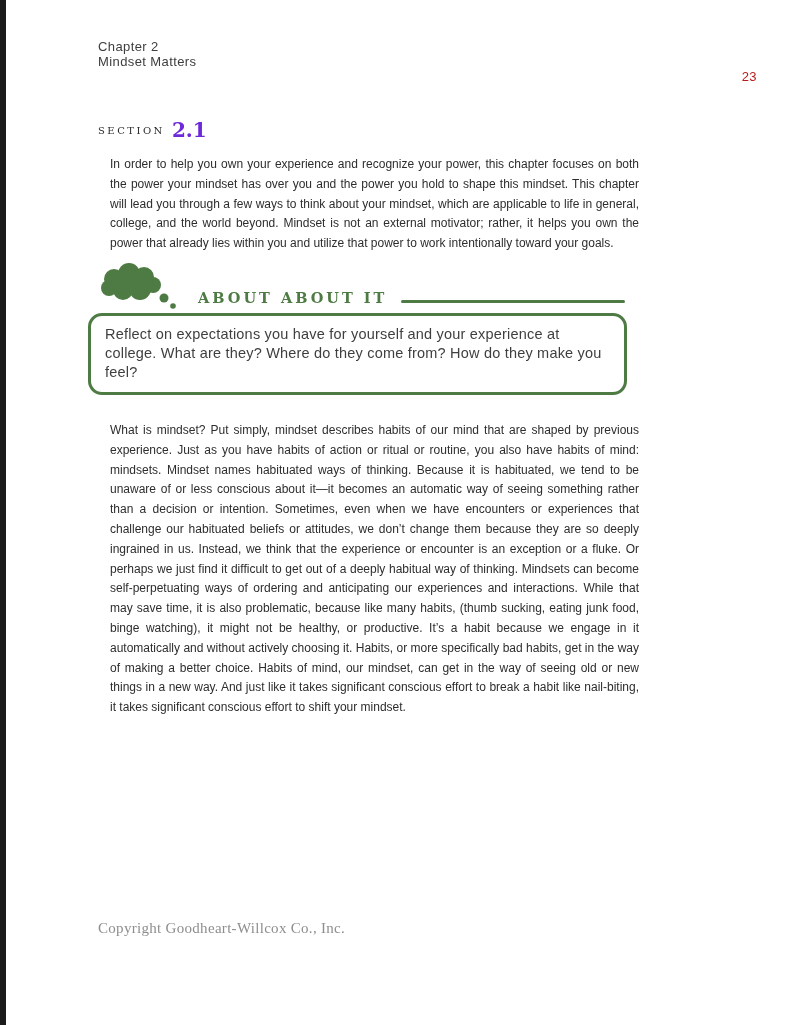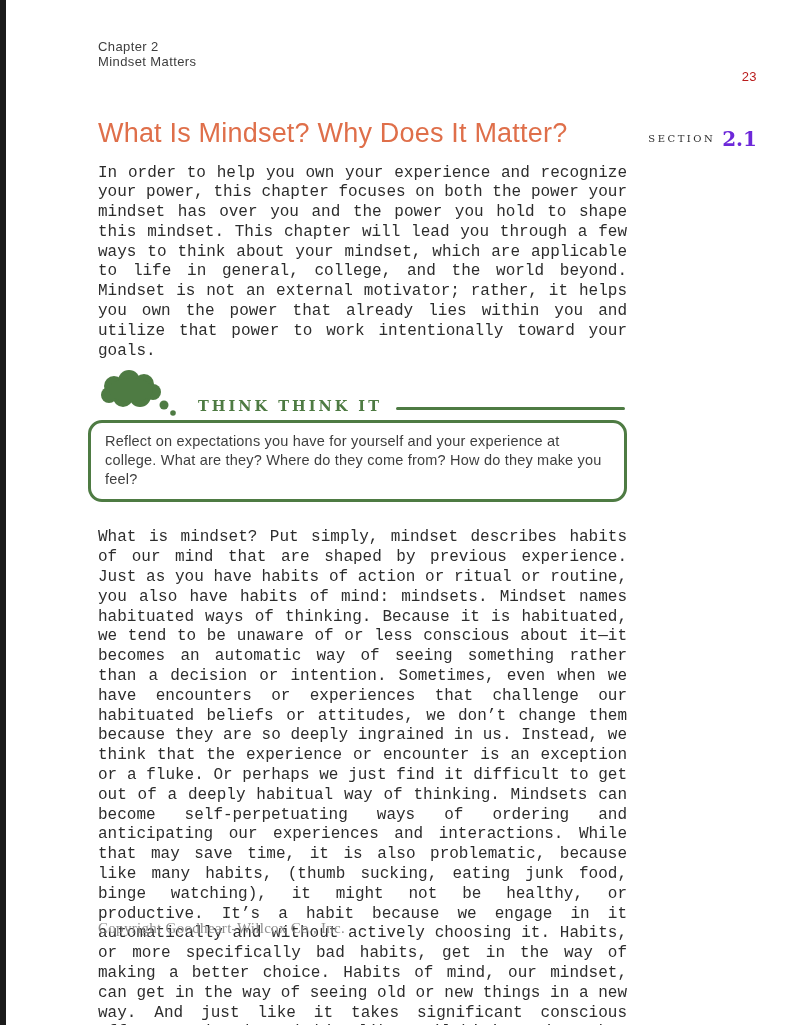--- a/index.html
+++ b/index.html
@@ -65,23 +65,23 @@
   }
   .section-number {
     font-family: "DejaVu Serif", serif;
     font-size: 20px;
     font-weight: 700;
     color: #6d28d9;
   }
   
   .body-para {
     width: 529px;
-    margin: 0;
-    font-family: Liberation Mono, monospace;
-    font-size: 16px;
+    margin: 12px;
+    font-family: Liberation Sans, sans-serif;
+    font-size: 12px;
     line-height: 19.8px;
     color: #2d2d2d;
     text-align: justify;
   }
   .intro-para { margin-top: 13px; }
   .main-para  { margin-top: 26px; }
   
   .callout { margin-top: 15px; width: 539px; margin-left: -10px; }
   .callout-head {
     display: flex;
@@ -140,21 +140,20 @@
 
 <div class="content">
 
   <div class="header-row">
     <span class="chapter-label">Chapter 2</span>
     <span class="chapter-title">Mindset Matters</span>
     <span class="pagenum">23</span>
   </div>
 
   <div class="title-row">
-    <h1 class="page-title">What Is Mindset? Why Does It Matter?</h1>
     <div class="section-tab">
       <span class="section-label">SECTION</span>
       <span class="section-number">2.1</span>
     </div>
   </div>
 
   <p class="body-para intro-para">In order to help you own your experience and recognize your power, this chapter focuses on both the power your mindset has over you and the power you hold to shape this mindset. This chapter will lead you through a few ways to think about your mindset, which are applicable to life in general, college, and the world beyond. Mindset is not an external motivator; rather, it helps you own the power that already lies within you and utilize that power to work intentionally toward your goals.</p>
 
   <div class="callout">
     <div class="callout-head">
@@ -165,21 +164,21 @@
           <circle cx="48" cy="14" r="10"></circle>
           <circle cx="57" cy="22" r="8"></circle>
           <circle cx="44" cy="26" r="11"></circle>
           <circle cx="27" cy="27" r="10"></circle>
           <circle cx="13" cy="25" r="8"></circle>
           <ellipse cx="35" cy="20" rx="22" ry="12"></ellipse>
           <circle cx="68" cy="35" r="4.5"></circle>
           <circle cx="77" cy="43" r="2.8"></circle>
         </g>
       </svg>
-      <span class="callout-title">THINK THINK IT</span>
+      <span class="callout-title">ABOUT ABOUT IT</span>
       <div class="head-line"></div>
     </div>
     <div class="callout-box">
       <p>Reflect on expectations you have for yourself and your experience at college. What are they? Where do they come from? How do they make you feel?</p>
     </div>
   </div>
 
   <p class="body-para main-para">What is mindset? Put simply, mindset describes habits of our mind that are shaped by previous experience. Just as you have habits of action or ritual or routine, you also have habits of mind: mindsets. Mindset names habituated ways of thinking. Because it is habituated, we tend to be unaware of or less conscious about it—it becomes an automatic way of seeing something rather than a decision or intention. Sometimes, even when we have encounters or experiences that challenge our habituated beliefs or attitudes, we don’t change them because they are so deeply ingrained in us. Instead, we think that the experience or encounter is an exception or a fluke. Or perhaps we just find it difficult to get out of a deeply habitual way of thinking. Mindsets can become self-perpetuating ways of ordering and anticipating our experiences and interactions. While that may save time, it is also problematic, because like many habits, (thumb sucking, eating junk food, binge watching), it might not be healthy, or productive. It’s a habit because we engage in it automatically and without actively choosing it. Habits, or more specifically bad habits, get in the way of making a better choice. Habits of mind, our mindset, can get in the way of seeing old or new things in a new way. And just like it takes significant conscious effort to break a habit like nail-biting, it takes significant conscious effort to shift your mindset.</p>
 
 </div>

